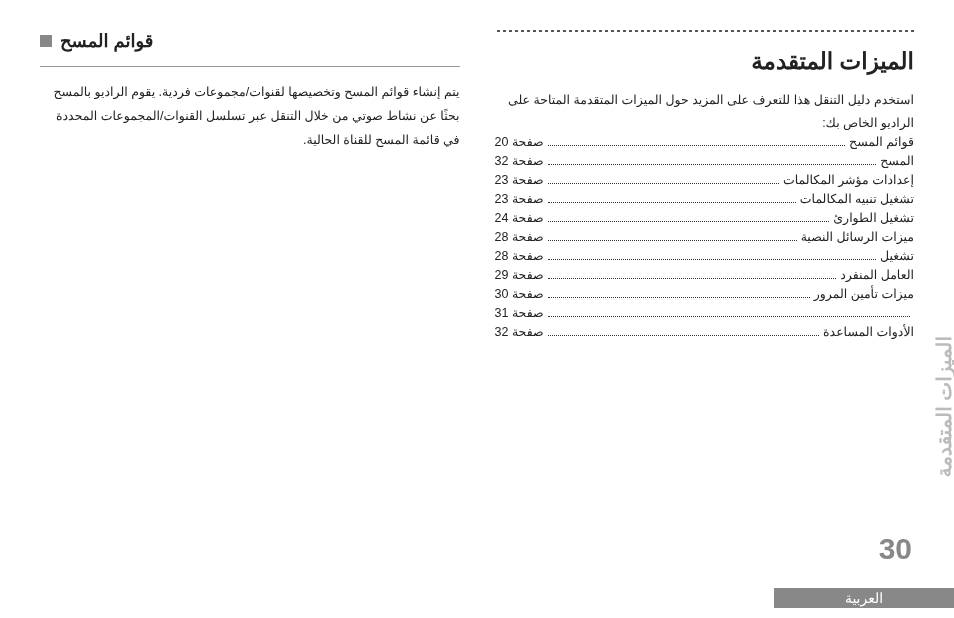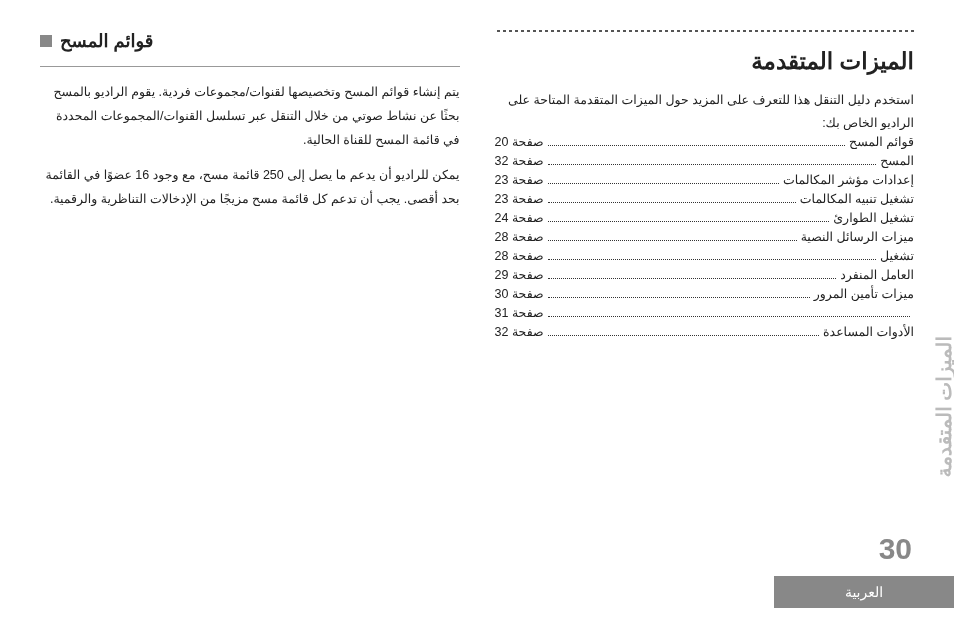--- a/index.html
+++ b/index.html
@@ -15,21 +15,21 @@
 .toc-row{display:flex;align-items:baseline;margin-bottom:4px;direction:rtl}
 .toc-label{white-space:nowrap;text-align:right}
 .toc-dots{flex:1;border-bottom:1.5px dotted #333;margin:0 4px 3px 4px;min-width:10px}
 .toc-page{white-space:nowrap;text-align:left;direction:rtl}
 .section-head{display:flex;align-items:center;justify-content:flex-end;gap:8px;margin-bottom:14px;font-size:18px;font-weight:bold;color:#222}
 .section-head .sq{width:12px;height:12px;background:#888;flex-shrink:0}
 .hr{height:1px;background:#999;margin-bottom:14px}
 .para{font-size:12.5px;line-height:1.9;color:#222;margin-bottom:12px}
 .side-tab{position:absolute;bottom:140px;right:-2px;writing-mode:vertical-rl;font-size:20px;font-weight:bold;color:#bbb;letter-spacing:1px;transform:rotate(180deg)}
 .page-num{position:absolute;bottom:52px;right:42px;font-size:30px;font-weight:bold;color:#888}
-.lang-tab{position:absolute;bottom:10px;right:0;width:180px;height:32px;background:#888;color:#fff;font-size:14px;display:flex;align-items:center;justify-content:center}
+.lang-tab{position:absolute;bottom:10px;right:0;width:180px;height:20px;background:#888;color:#fff;font-size:14px;display:flex;align-items:center;justify-content:center}
 </style>
 </head>
 <body>
 
 <div class="page">
   <div class="col col-right">
     <div class="dotted-line"></div>
     <h1 class="main-title">الميزات المتقدمة</h1>
     <p class="intro">استخدم دليل التنقل هذا للتعرف على المزيد حول الميزات المتقدمة المتاحة على الراديو الخاص بك:</p>
     <div class="toc" id="toc">
@@ -89,19 +89,18 @@
         </div>
       </div>
   </div>
   <div class="col col-left">
     <div class="section-head">
       <span>قوائم المسح</span>
       <span class="sq"></span>
     </div>
     <div class="hr"></div>
     <p class="para">يتم إنشاء قوائم المسح وتخصيصها لقنوات/مجموعات فردية. يقوم الراديو بالمسح بحثًا عن نشاط صوتي من خلال التنقل عبر تسلسل القنوات/المجموعات المحددة في قائمة المسح للقناة الحالية.</p>
-    <p class="para">يمكن للراديو أن يدعم ما يصل إلى 250 قائمة مسح، مع وجود 16 عضوًا في القائمة بحد أقصى. يجب أن تدعم كل قائمة مسح مزيجًا من الإدخالات التناظرية والرقمية.</p>
   </div>
 </div>
 
 <div class="side-tab">الميزات المتقدمة</div>
 <div class="page-num">30</div>
 <div class="lang-tab">العربية</div>
 
 </body></html>

